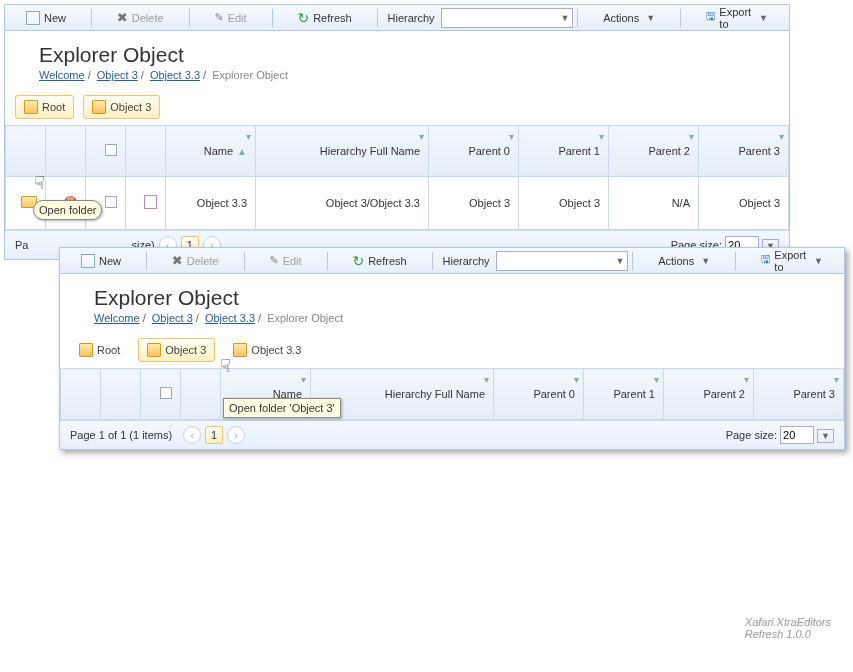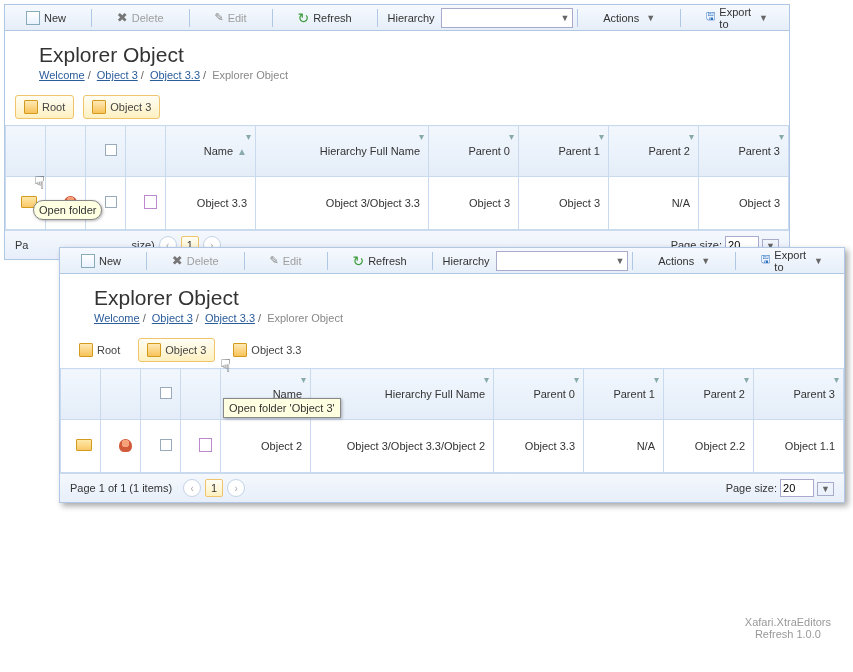--- a/index.html
+++ b/index.html
@@ -51,21 +51,21 @@
   .ic-refresh { color:#3a9a3a; font-size:14px; line-height:1; }
   .ic-export { color:#2a6fc0; }
   .ic-tree { background:linear-gradient(#ffe9b5,#f8c35a); border:1px solid #d49a1e; border-radius:1px; }
   .ic-tree2 { background:linear-gradient(#ffe9b5,#f8c35a); border:1px solid #d49a1e; border-radius:1px; position:relative; }
   .ic-folder { width:16px; height:12px; background:linear-gradient(#ffe8a8,#f9c96a); border:1px solid #d49a1e; border-radius:1px; display:inline-block; }
   .ic-person { width:13px; height:13px; display:inline-block; background:radial-gradient(circle at 50% 35%, #f7a17a 35%, #d05a3a 36%); border-radius:50% 50% 40% 40%; }
   .ic-doc { width:13px; height:14px; background:#fff; border:1px solid #b8c; display:inline-block; }
   .tooltip { position:absolute; background:#ffffe1; border:1px solid #888; padding:3px 5px; font-size:11px; white-space:nowrap; box-shadow:1px 1px 3px rgba(0,0,0,0.3); z-index:20; }
   .cursor { position:absolute; z-index:21; font-size:18px; }
 
-  .footer { position:absolute; right:22px; bottom:32px; text-align:center; font-size:11px; color:#999; }
+  .footer { position:absolute; right:22px; bottom:32px; text-align:left; font-size:11px; color:#999;font-style:italic; }
 </style>
 </head>
 <body>
 
 <div class="panel" style="left:4px; top:4px; width:786px;">
   <div class="toolbar">
     <div class="tb-btn">
         <span class="ic ic-new"></span>
         <span>New</span>
       </div>
@@ -267,32 +267,20 @@
       <th></th>
       <th><span class="check"></span></th>
       <th></th>
       <th><span>Name</span><span class="filter-ic">▾</span></th>
       <th><span>Hierarchy Full Name</span><span class="filter-ic">▾</span></th>
       <th><span>Parent 0</span><span class="filter-ic">▾</span></th>
       <th><span>Parent 1</span><span class="filter-ic">▾</span></th>
       <th><span>Parent 2</span><span class="filter-ic">▾</span></th>
       <th><span>Parent 3</span><span class="filter-ic">▾</span></th>
     </tr>
-    <tr>
-      <td><span class="ic-folder"></span></td>
-      <td><span class="ic-person"></span></td>
-      <td><span class="check"></span></td>
-      <td><span class="ic-doc"></span></td>
-      <td>Object 2</td>
-      <td>Object 3/Object 3.3/Object 2</td>
-      <td>Object 3.3</td>
-      <td>N/A</td>
-      <td>Object 2.2</td>
-      <td>Object 1.1</td>
-    </tr>
   </tbody>
     </table>
 
   <div class="pager">
     <div>
       <span>Page 1 of 1 (1 items)</span>
       <span class="nav" style="margin-left:8px;">
         <span class="pg-btn">‹</span>
         <span class="pg-num">1</span>
         <span class="pg-btn">›</span>

